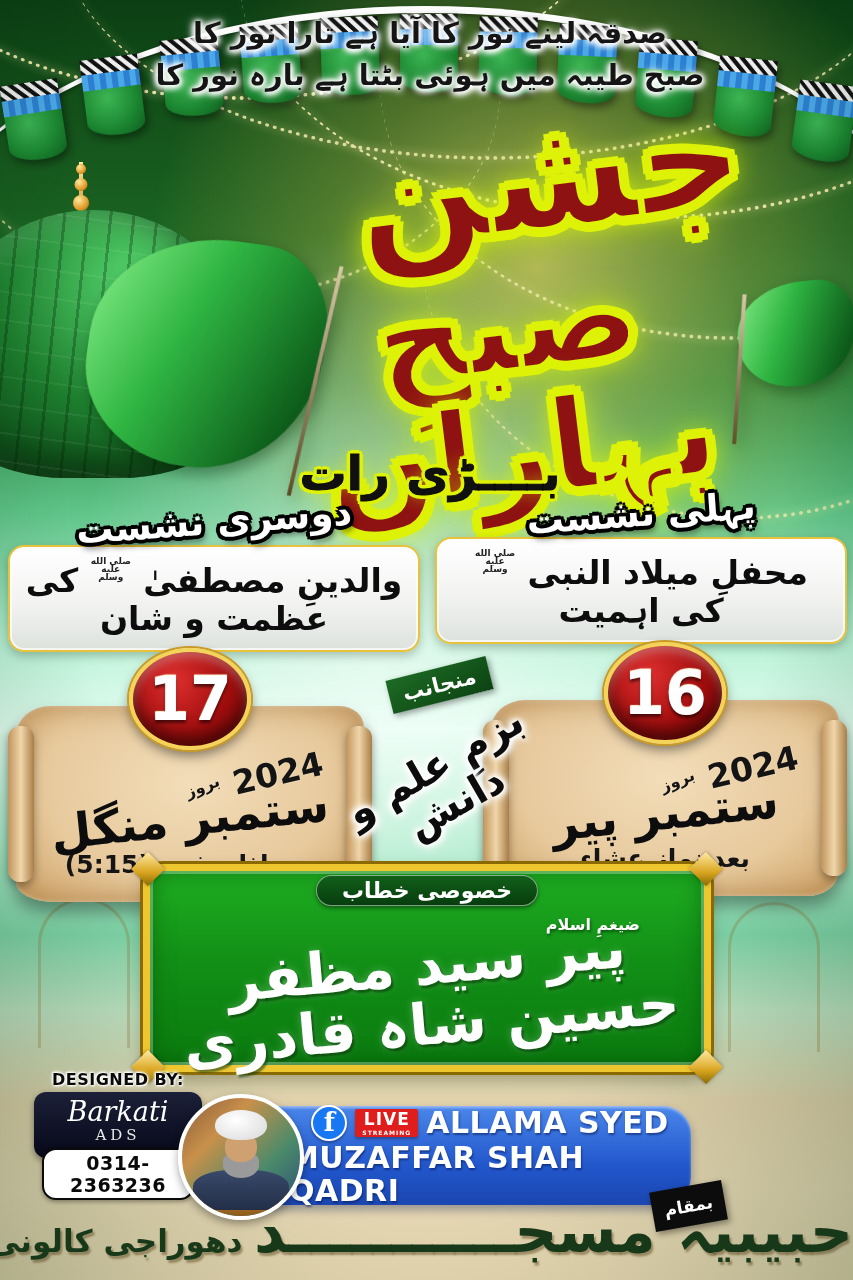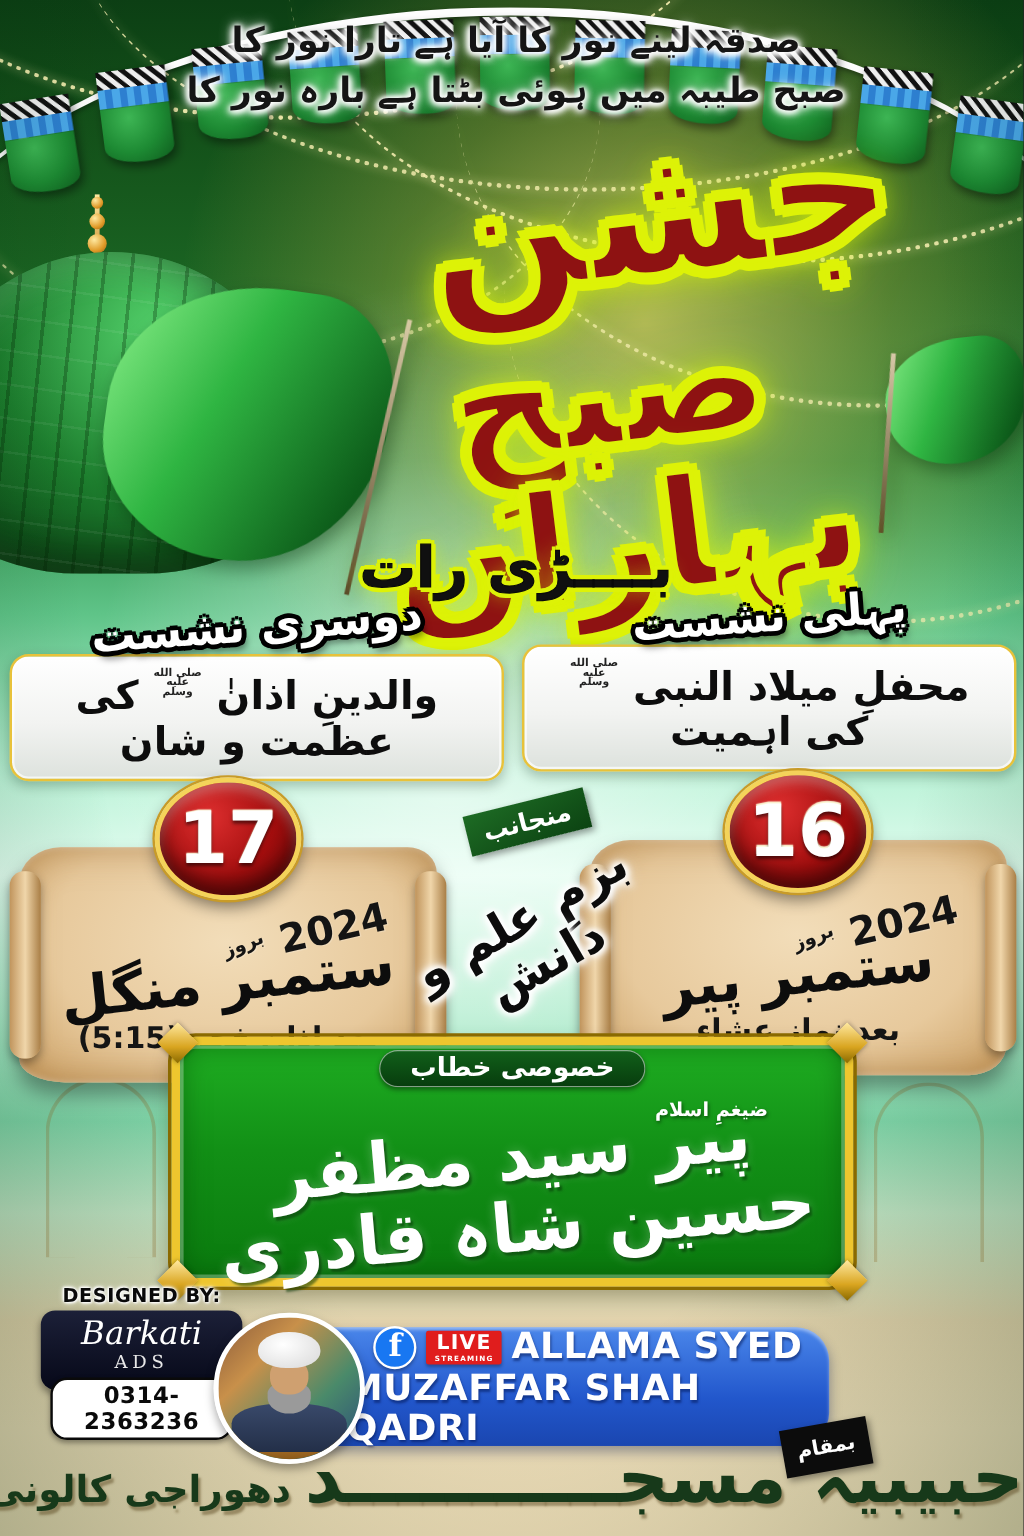--- a/index.html
+++ b/index.html
@@ -297,21 +297,21 @@
     <div class="s-header">پہلی نشست</div>
     <div class="s-box">
       <span>محفلِ میلاد النبی</span>
       <span class="durood">صلى الله عليه وسلم</span>
       <span>کی اہمیت</span>
     </div>
   </div>
   <div class="session second">
     <div class="s-header">دوسری نشست</div>
     <div class="s-box">
-      <span>والدینِ اذانٰ</span>
+      <span>والدینِ مصطفیٰ</span>
       <span class="durood">صلى الله عليه وسلم</span>
       <span>کی عظمت و شان</span>
     </div>
   </div>
 
   <div class="scroll right">
     <div class="badge">
       <span>16</span>
     </div>
     <div class="scroll-inner">

